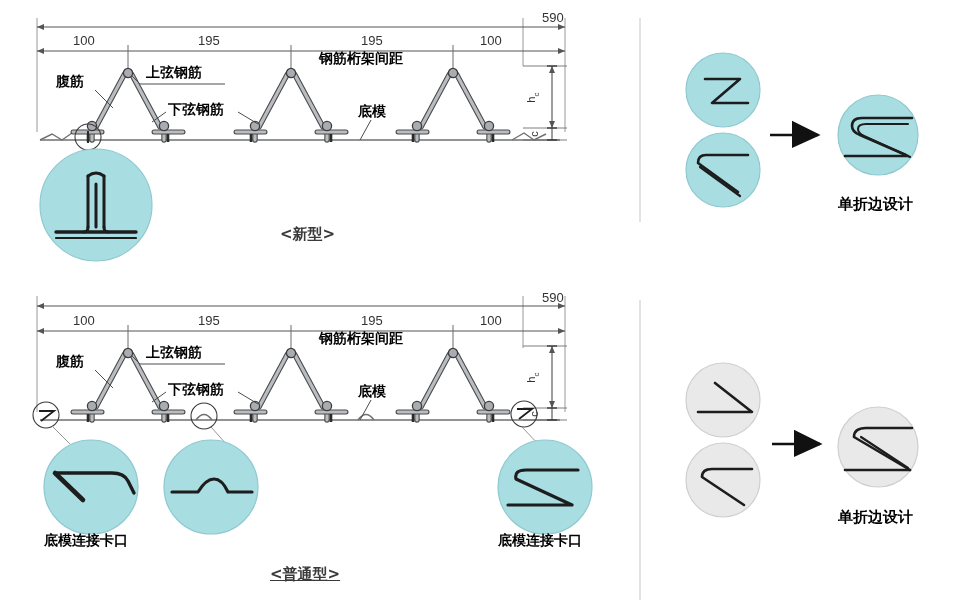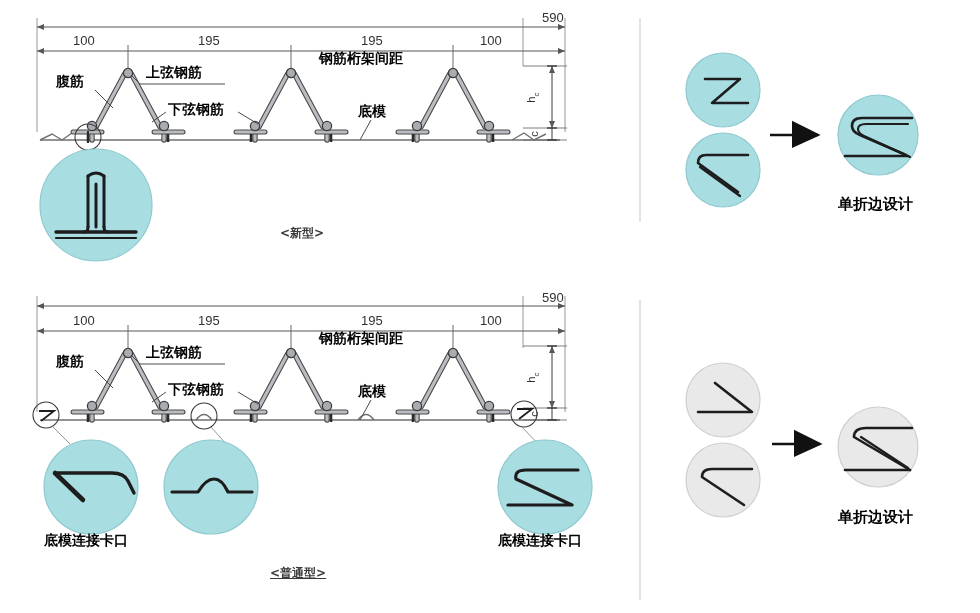--- a/index.html
+++ b/index.html
@@ -23,21 +23,21 @@
     font-family:"Liberation Sans","DejaVu Sans",sans-serif;
     color:#333333;
     white-space:nowrap;
     font-size:13px;
   }
   .typetext{
     position:absolute;
     font-family:"DejaVu Sans","Liberation Sans",sans-serif;
     color:#3a3a3a;
     white-space:nowrap;
-    font-size:12px;
+    font-size:15px;
     font-weight:700;
     text-align:center;
   }
   .vlabel{
     position:absolute;
     font-family:"Liberation Sans","DejaVu Sans",sans-serif;
     color:#333;
     font-size:11px;
     transform-origin:50% 50%;
     white-space:nowrap;

